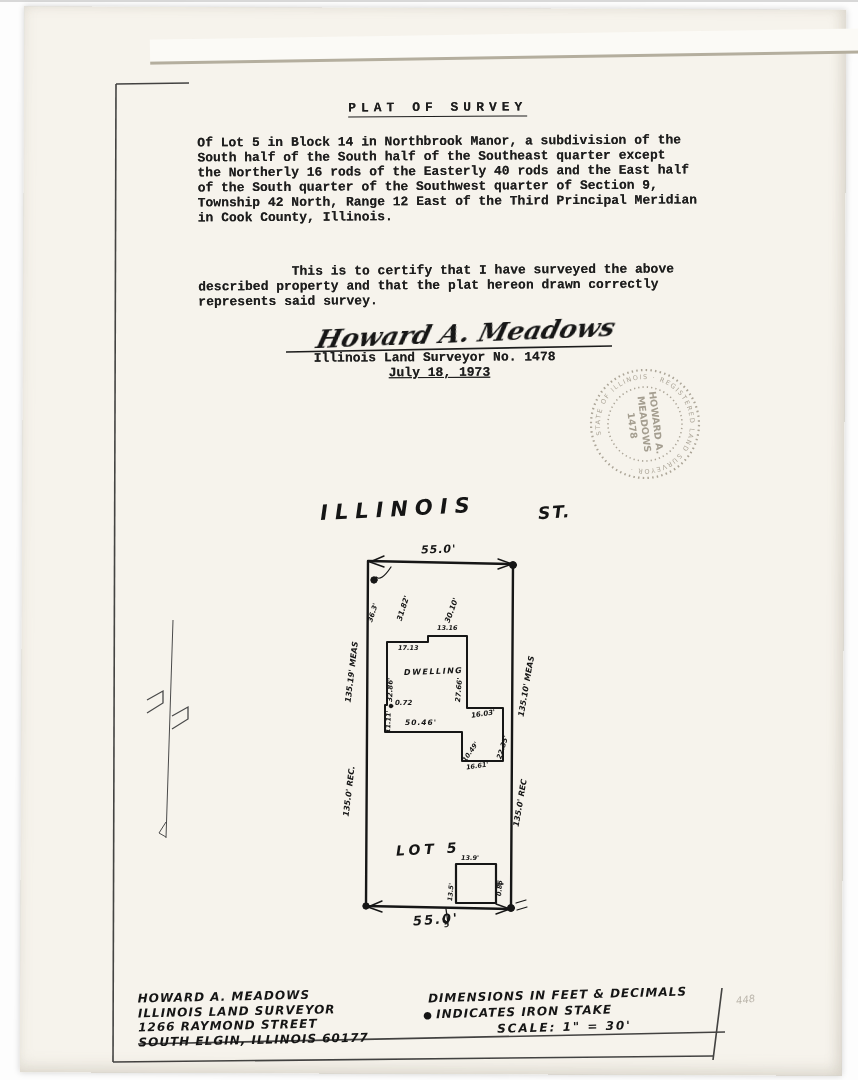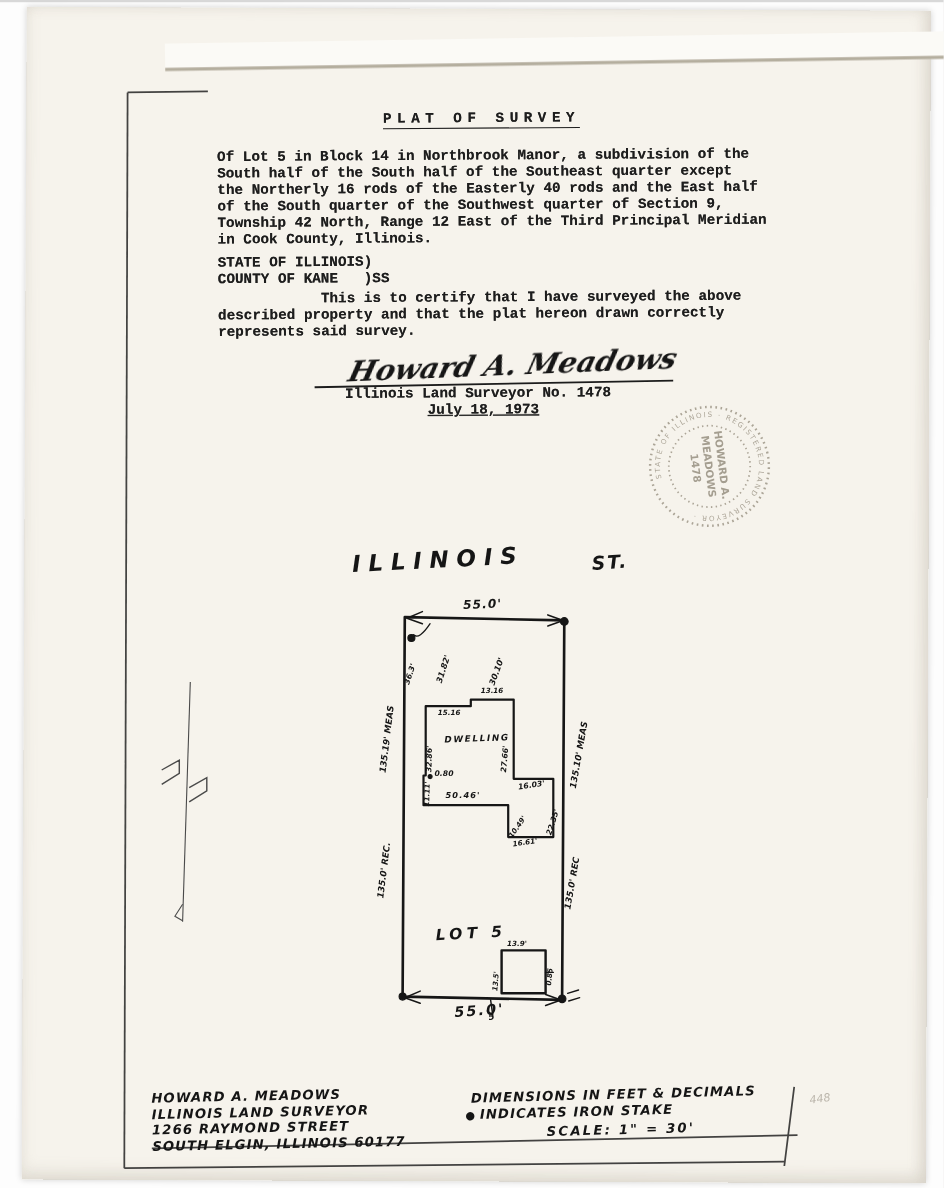--- a/index.html
+++ b/index.html
@@ -35,22 +35,20 @@
   <div class="flap"></div>
 
   <div class="type">
     <div class="tw title" style="left:349px;top:100px;">PLAT OF SURVEY</div>
     <div class="tw" style="left:198px;top:134px;">Of Lot 5 in Block 14 in Northbrook Manor, a subdivision of the
 South half of the South half of the Southeast quarter except
 the Northerly 16 rods of the Easterly 40 rods and the East half
 of the South quarter of the Southwest quarter of Section 9,
 Township 42 North, Range 12 East of the Third Principal Meridian
 in Cook County, Illinois.</div>
-    <div class="tw" style="left:198px;top:230px;">STATE OF ILLINOIS)
-COUNTY OF KANE   )SS</div>
     <div class="tw" style="left:198px;top:263px;">            This is to certify that I have surveyed the above
 described property and that the plat hereon drawn correctly
 represents said survey.</div>
     <div class="sig" style="left:318px;top:318px;font-size:26px;">Howard A. Meadows</div>
     <div class="tw" style="left:313px;top:350px;">Illinois Land Surveyor No. 1478</div>
     <div class="tw" style="left:388px;top:365px;text-decoration:underline;">July 18, 1973</div>
   </div>
 
   <div class="hand" style="left:320px;top:497px;font-size:21px;letter-spacing:7px;transform:rotate(-3deg);">ILLINOIS</div>
   <div class="hand" style="left:538px;top:502px;font-size:17px;letter-spacing:2px;transform:rotate(-4deg);">ST.</div>
@@ -115,26 +113,26 @@
   </svg>
 
   <div class="hand" style="left:421px;top:543px;font-size:11px;letter-spacing:1px;transform:rotate(-2deg);">55.0'</div>
   <div class="hand dim" style="left:370px;top:618px;font-size:7px;transform:rotate(-72deg);">36.3'</div>
   <div class="hand dim" style="left:399px;top:616px;font-size:7.5px;transform:rotate(-72deg);">31.82'</div>
   <div class="hand dim" style="left:447px;top:618px;font-size:7.5px;transform:rotate(-70deg);">30.10'</div>
   <div class="hand dim" style="left:348px;top:698px;font-size:8px;transform:rotate(-83deg);">135.19' MEAS</div>
   <div class="hand dim" style="left:346px;top:812px;font-size:8px;transform:rotate(-83deg);">135.0' REC.</div>
   <div class="hand dim" style="left:521px;top:712px;font-size:8px;transform:rotate(-80deg);">135.10' MEAS</div>
   <div class="hand dim" style="left:516px;top:822px;font-size:8px;transform:rotate(-80deg);">135.0' REC</div>
-  <div class="hand" style="left:398px;top:644px;font-size:6.5px;">15.16</div>
+  <div class="hand" style="left:398px;top:644px;font-size:6.5px;">17.13</div>
   <div class="hand" style="left:437px;top:624px;font-size:6.5px;">13.16</div>
   <div class="hand dim" style="left:390px;top:698px;font-size:7px;transform:rotate(-88deg);">32.86'</div>
   <div class="hand dim" style="left:458px;top:698px;font-size:7px;transform:rotate(-85deg);">27.66'</div>
   <div class="hand" style="left:404px;top:667px;font-size:8px;letter-spacing:1.5px;transform:rotate(-2deg);">DWELLING</div>
-  <div class="hand" style="left:395px;top:699px;font-size:7px;">0.80</div>
+  <div class="hand" style="left:395px;top:699px;font-size:7px;">0.72</div>
   <div class="hand dim" style="left:388px;top:729px;font-size:6.5px;transform:rotate(-88deg);">11.11'</div>
   <div class="hand" style="left:405px;top:718px;font-size:7.5px;letter-spacing:1px;">50.46'</div>
   <div class="hand" style="left:471px;top:710px;font-size:7px;transform:rotate(-8deg);">16.03'</div>
   <div class="hand dim" style="left:499px;top:755px;font-size:7px;transform:rotate(-72deg);">22.35'</div>
   <div class="hand dim" style="left:464px;top:757px;font-size:6.5px;transform:rotate(-55deg);">10.49'</div>
   <div class="hand" style="left:466px;top:762px;font-size:6.5px;transform:rotate(-8deg);">16.61'</div>
   <div class="hand" style="left:396px;top:841px;font-size:14px;letter-spacing:4px;transform:rotate(-3deg);">LOT 5</div>
   <div class="hand" style="left:461px;top:854px;font-size:6.5px;">13.9'</div>
   <div class="hand dim" style="left:450px;top:897px;font-size:6.5px;transform:rotate(-85deg);">13.5'</div>
   <div class="hand dim" style="left:499px;top:892px;font-size:6.5px;transform:rotate(-85deg);">0.85</div>

